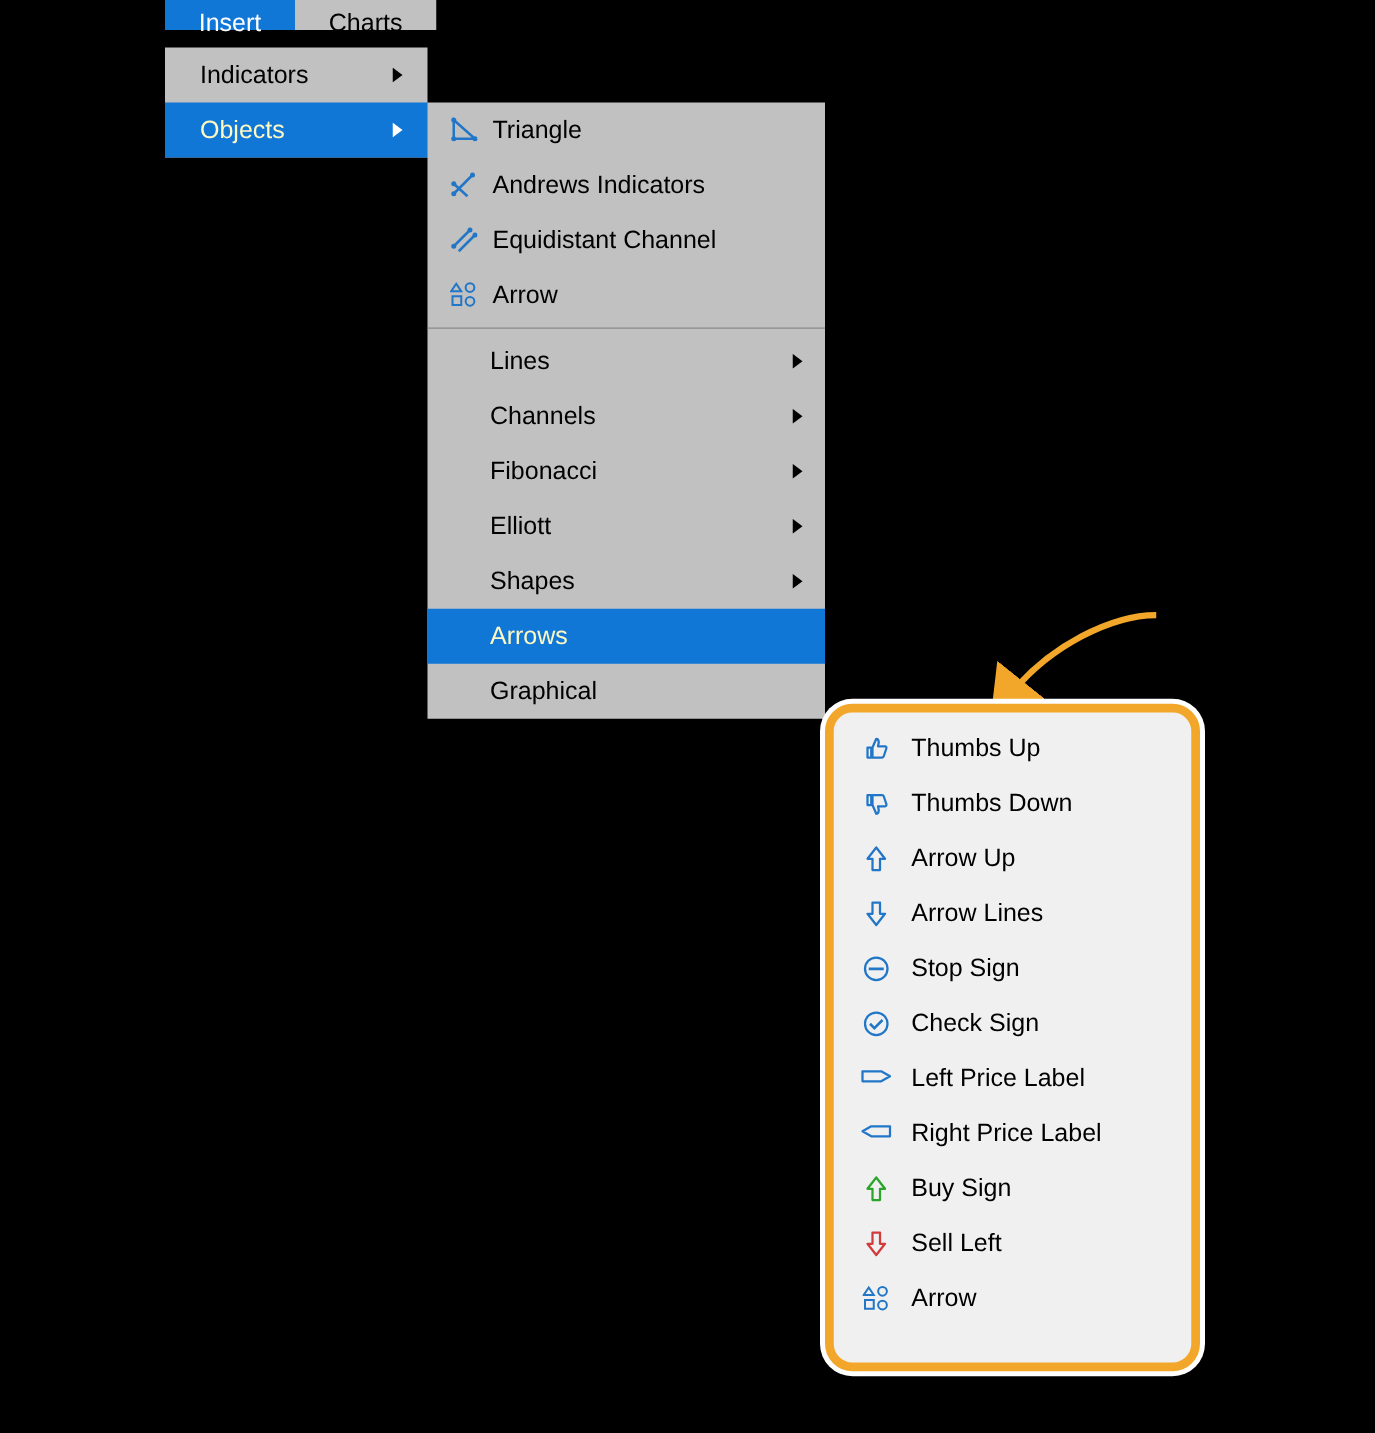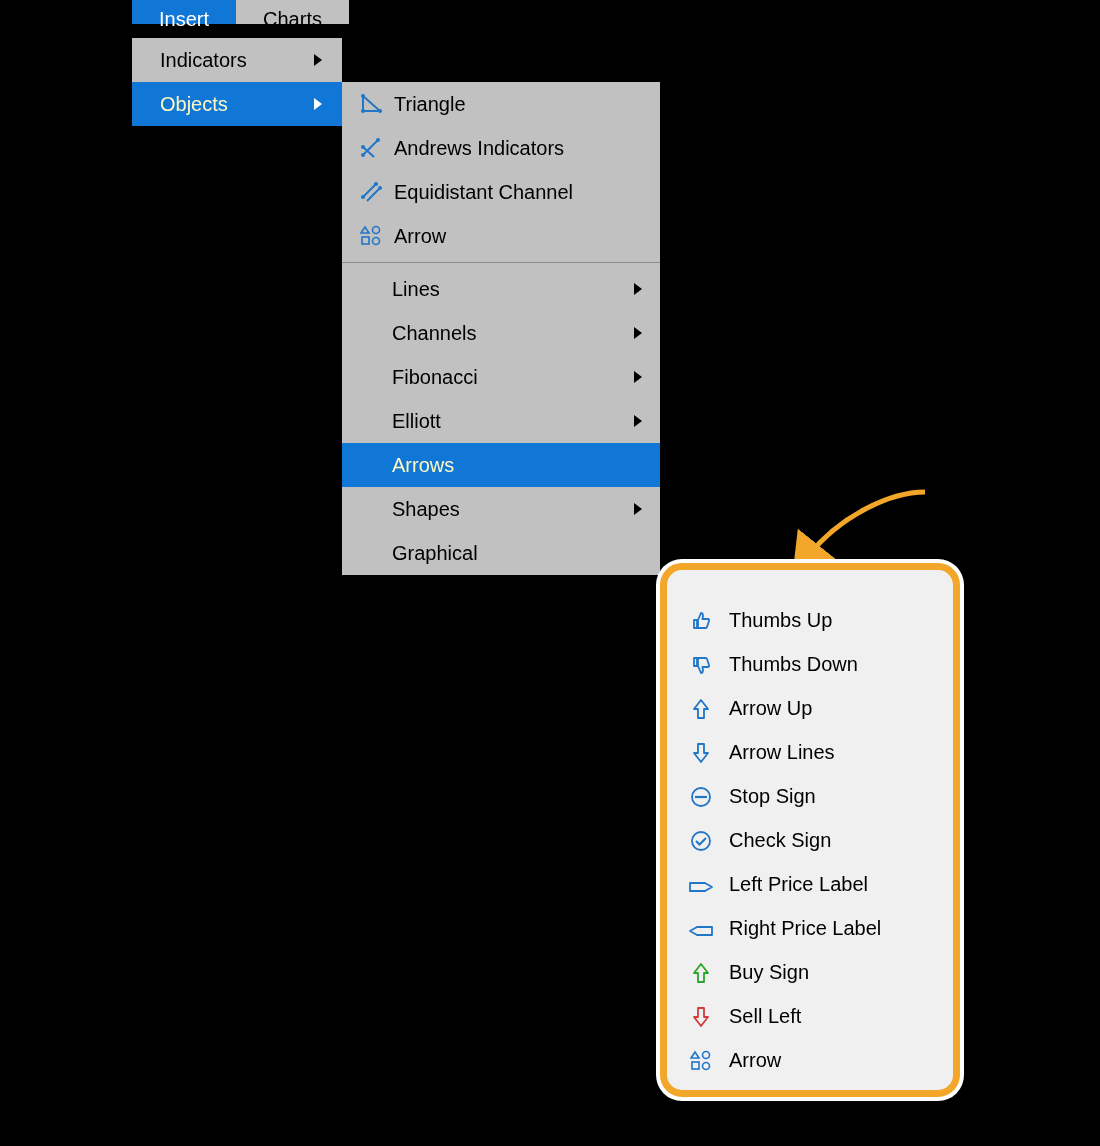--- a/index.html
+++ b/index.html
@@ -12,21 +12,21 @@
   .menu1 .menu-item{padding-left:28px;padding-right:18px}
   .menu-item.selected{background:#1177d7;color:#fef9c3}
   .menu-item .arrow{margin-left:auto}
   .arrow svg{display:block}
   .menu2{left:342px;top:82px;width:318px}
   .menu2 .menu-item{padding-left:14px;padding-right:16px}
   .menu2 .no-icon{padding-left:50px}
   .icon-slot{width:30px;display:flex;justify-content:center;align-items:center;margin-right:8px}
   .sep{height:1px;background:#8a8a8a;margin:4px 0}
   .callout{position:absolute;left:660px;top:563px;width:286px;background:#f0f0f0;border:7px solid #f2a72b;border-radius:22px;padding:18px 0;box-shadow:0 0 0 4px #fff}
-  .callout .row{height:44px;display:flex;align-items:flex-end;padding:0 20px}
+  .callout .row{height:44px;display:flex;align-items:flex-start;padding:0 20px}
   .callout .cicon{width:28px;display:flex;justify-content:center;align-items:center;margin-right:14px}
   .callout-arrow{position:absolute;left:790px;top:486px;width:160px;height:90px}
 </style>
 </head>
 <body>
 
 <div class="tabbar">
   <div class="tab active">Insert</div>
   <div class="tab">Charts</div>
 </div>
@@ -125,30 +125,30 @@
       </span>
   </div>
   <div class="menu-item no-icon">
     <span>Elliott</span>
     <span class="arrow">
         <svg width="10" height="12">
           <path d="M0 0 L8 6 L0 12 Z" fill="#000"></path>
         </svg>
       </span>
   </div>
+  <div class="menu-item no-icon">
+    <span>Shapes</span>
+    <span class="arrow">
+        <svg width="10" height="12">
+          <path d="M0 0 L8 6 L0 12 Z" fill="#000"></path>
+        </svg>
+      </span>
+  </div>
   <div class="menu-item no-icon selected">
     <span>Arrows</span>
-  </div>
-  <div class="menu-item no-icon">
-    <span>Shapes</span>
-    <span class="arrow">
-        <svg width="10" height="12">
-          <path d="M0 0 L8 6 L0 12 Z" fill="#000"></path>
-        </svg>
-      </span>
   </div>
   <div class="menu-item no-icon">
     <span>Graphical</span>
   </div>
 </div>
 
 <svg class="callout-arrow" width="160" height="100">
   <defs>
       <marker id="ah" markerWidth="10" markerHeight="10" refX="3" refY="5" orient="auto">
         <path d="M0 0 L8 5 L0 10 Z" fill="#f2a72b"></path>

